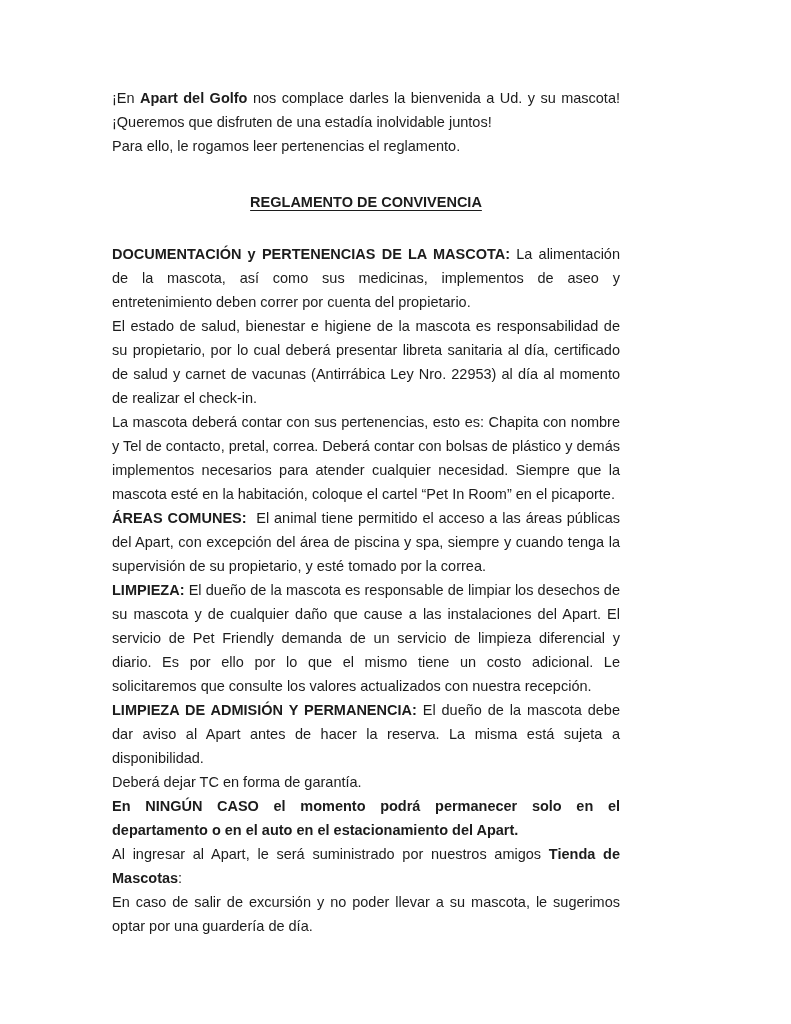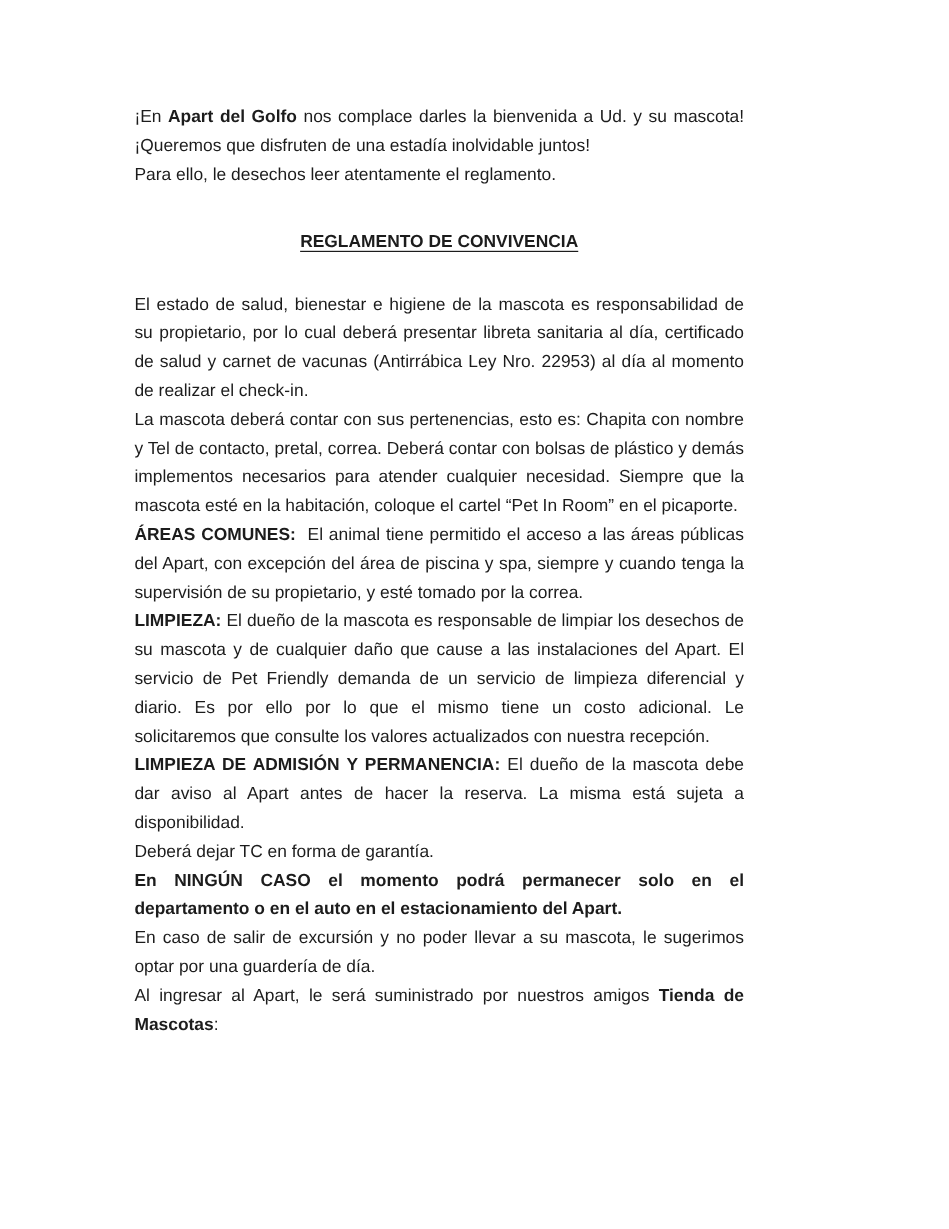--- a/index.html
+++ b/index.html
@@ -42,27 +42,28 @@
   .run.bold {
     font-weight: bold;
   }
 </style>
 </head>
 <body>
 
 <div class="page">
   <div id="doc-body">
       <p class="para body"><span class="run">¡En </span><span class="run bold">Apart del Golfo</span><span class="run"> nos complace darles la bienvenida a Ud. y su mascota! ¡Queremos que disfruten de una estadía inolvidable juntos!</span></p>
-      <p class="para body"><span class="run">Para ello, le desechos leer atentamente el reglamento.</span></p>
+      <p class="para body"><span class="run">Para ello, le rogamos leer pertenencias el reglamento.</span></p>
       <p class="para blank">&nbsp;</p>
       <p class="para title"><span class="run bold">REGLAMENTO DE CONVIVENCIA</span></p>
       <p class="para blank">&nbsp;</p>
+      <p class="para body"><span class="run bold">DOCUMENTACIÓN y PERTENENCIAS DE LA MASCOTA:</span><span class="run"> La alimentación de la mascota, así como sus medicinas, implementos de aseo y entretenimiento deben correr por cuenta del propietario.</span></p>
       <p class="para body"><span class="run">El estado de salud, bienestar e higiene de la mascota es responsabilidad de su propietario, por lo cual deberá presentar libreta sanitaria al día, certificado de salud y carnet de vacunas (Antirrábica Ley Nro. 22953) al día al momento de realizar el check-in.</span></p>
       <p class="para body"><span class="run">La mascota deberá contar con sus pertenencias, esto es: Chapita con nombre y Tel de contacto, pretal, correa. Deberá contar con bolsas de plástico y demás implementos necesarios para atender cualquier necesidad. Siempre que la mascota esté en la habitación, coloque el cartel “Pet In Room” en el picaporte.</span></p>
       <p class="para body"><span class="run bold">ÁREAS COMUNES:</span><span class="run">&nbsp; El animal tiene permitido el acceso a las áreas públicas del Apart, con excepción del área de piscina y spa, siempre y cuando tenga la supervisión de su propietario, y esté tomado por la correa.</span></p>
       <p class="para body"><span class="run bold">LIMPIEZA:</span><span class="run"> El dueño de la mascota es responsable de limpiar los desechos de su mascota y de cualquier daño que cause a las instalaciones del Apart. El servicio de Pet Friendly demanda de un servicio de limpieza diferencial y diario. Es por ello por lo que el mismo tiene un costo adicional. Le solicitaremos que consulte los valores actualizados con nuestra recepción.</span></p>
       <p class="para body"><span class="run bold">LIMPIEZA DE ADMISIÓN Y PERMANENCIA:</span><span class="run"> El dueño de la mascota debe dar aviso al Apart antes de hacer la reserva. La misma está sujeta a disponibilidad.</span></p>
       <p class="para body"><span class="run">Deberá dejar TC en forma de garantía.</span></p>
       <p class="para body"><span class="run bold">En NINGÚN CASO el momento podrá permanecer solo en el departamento o en el auto en el estacionamiento del Apart.</span></p>
+      <p class="para body"><span class="run">Al ingresar al Apart, le será suministrado por nuestros amigos </span><span class="run bold">Tienda de Mascotas</span><span class="run">:</span></p>
       <p class="para body"><span class="run">En caso de salir de excursión y no poder llevar a su mascota, le sugerimos optar por una guardería de día.</span></p>
-      <p class="para body"><span class="run">Al ingresar al Apart, le será suministrado por nuestros amigos </span><span class="run bold">Tienda de Mascotas</span><span class="run">:</span></p>
     </div>
 </div>
 
 </body></html>

